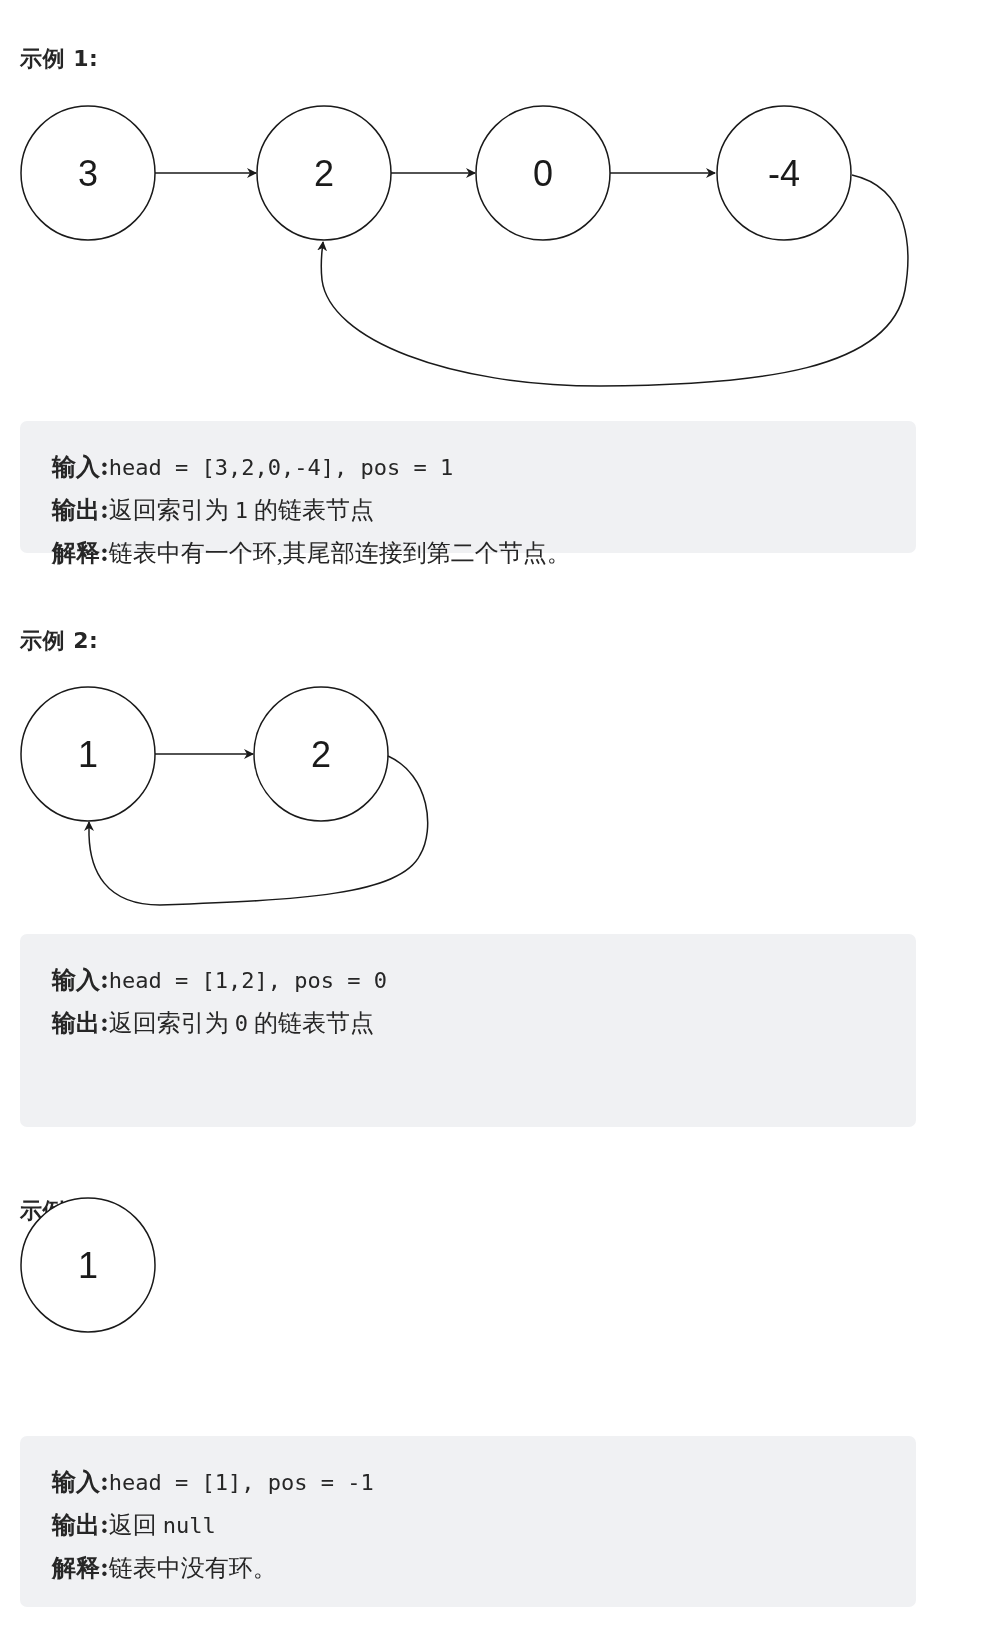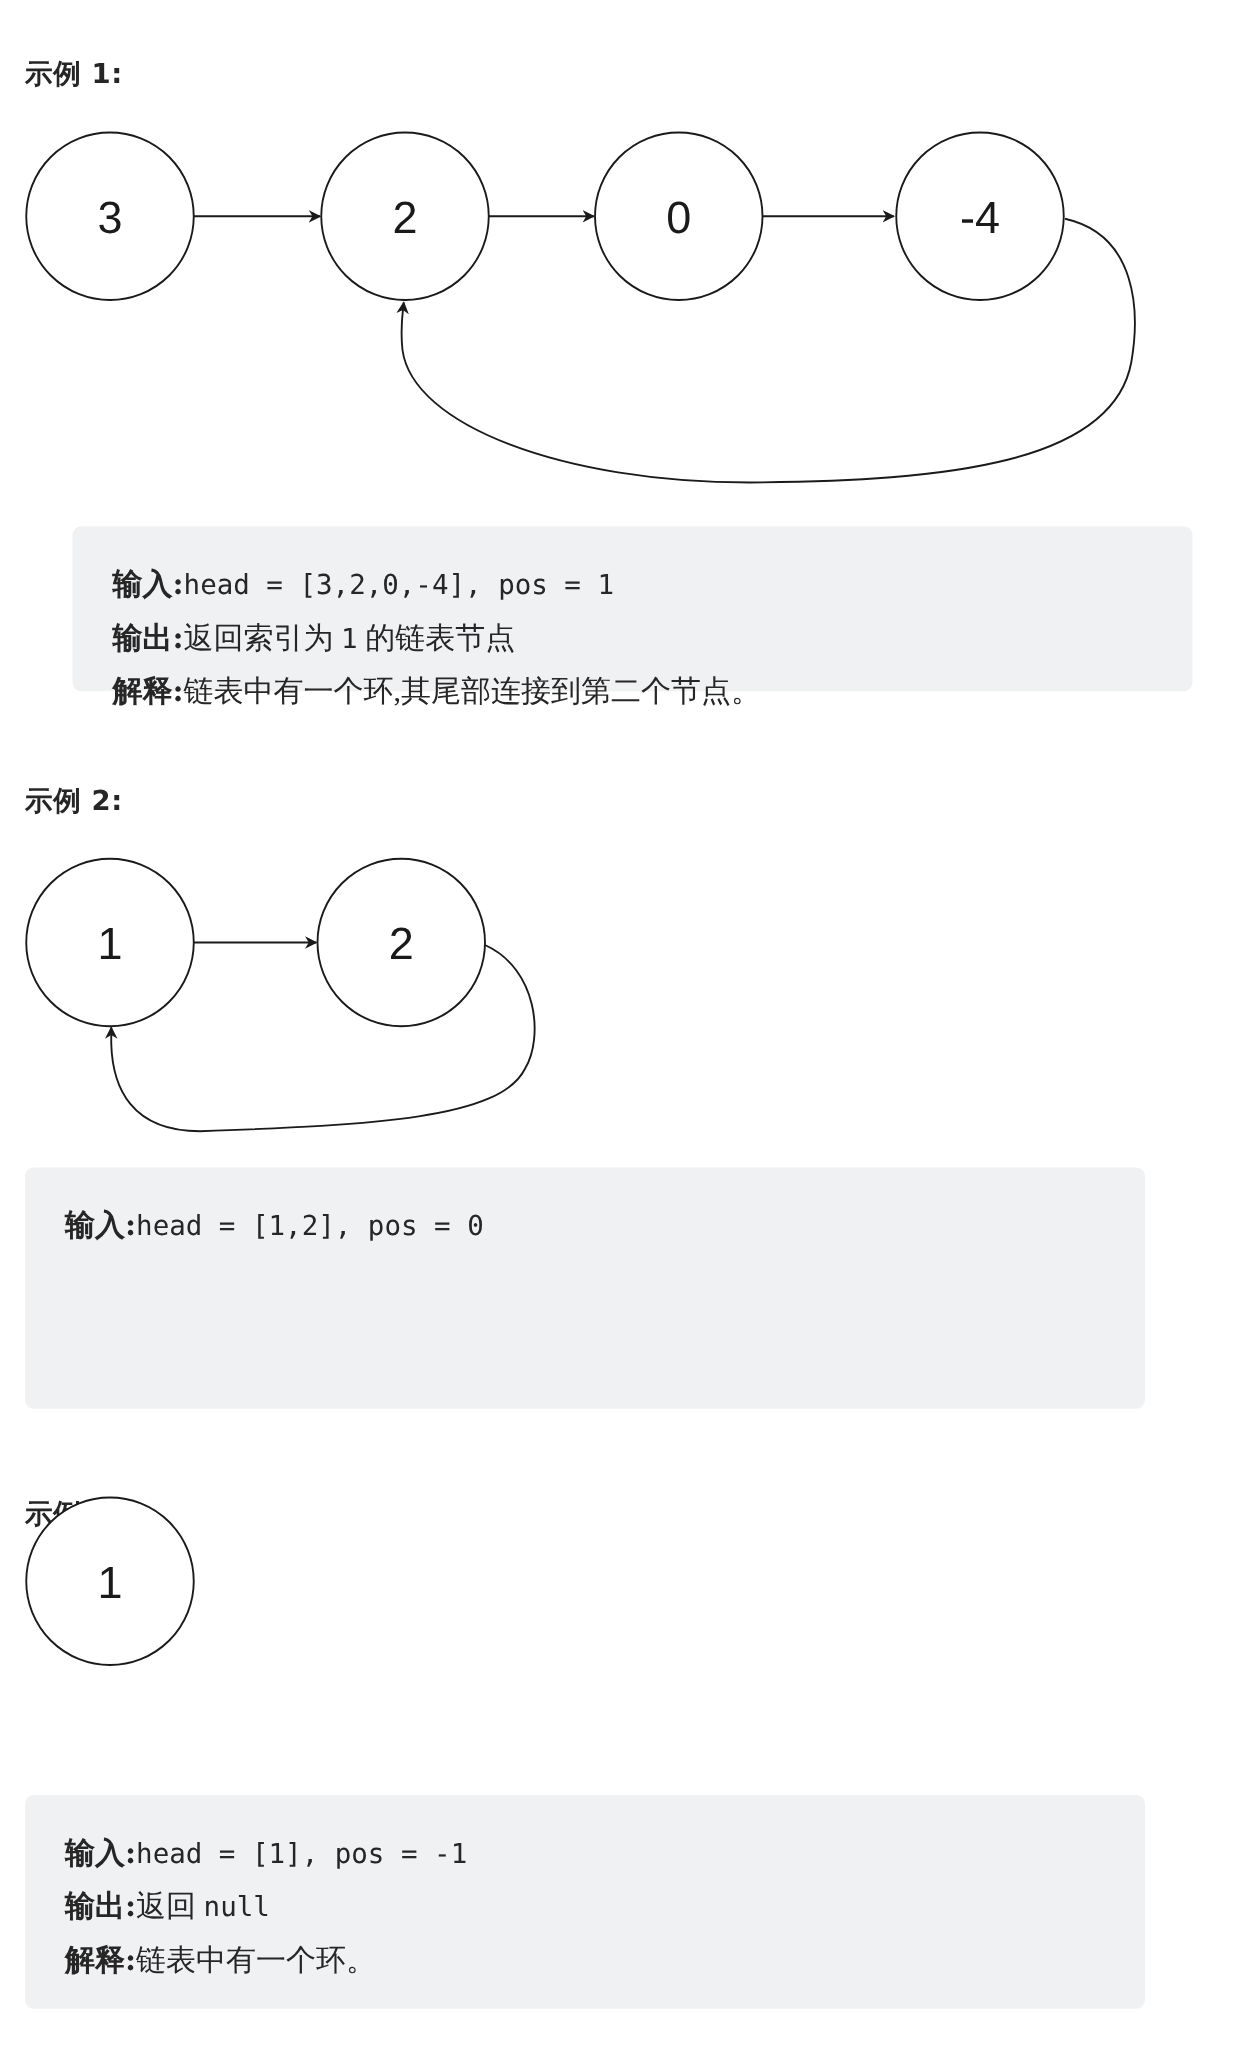--- a/index.html
+++ b/index.html
@@ -43,21 +43,21 @@
     </g>
     <line x1="610" y1="173" x2="715" y2="173" stroke="#1a1a1a" stroke-width="1.5" marker-end="url(#arr1)"></line>
     <g>
       <circle cx="784" cy="173" r="67" fill="#fff" stroke="#1a1a1a" stroke-width="1.5"></circle>
       <text class="node-label" x="784" y="186" text-anchor="middle">-4</text>
     </g>
     <path d="M852,175 C910,188 912,250 905,290 C890,370 760,385 600,386 C450,386 330,340 322,280 C320,262 322,252 323,242" fill="none" stroke="#1a1a1a" stroke-width="1.5" marker-end="url(#arr1)"></path>
   </svg>
 </div>
 
-<div class="codeblock" style="top:421px; height:132px;margin-left:38px;">
+<div class="codeblock" style="top:421px; height:132px;">
   <div class="line"><span class="lbl">输入:</span><span class="mono">head = [3,2,0,-4], pos = 1</span></div>
   <div class="line"><span class="lbl">输出:</span><span class="txt">返回索引为 </span><span class="mono">1</span><span class="txt"> 的链表节点</span></div>
   <div class="line"><span class="lbl">解释:</span><span class="txt">链表中有一个环,其尾部连接到第二个节点。</span></div>
 </div>
 
 <div class="heading" style="top:626px;">示例 2:</div>
 
 <div class="diagram" style="top:680px;">
   <svg width="500" height="240" viewBox="0 680 500 240" xmlns="http://www.w3.org/2000/svg">
     <defs>
@@ -73,30 +73,31 @@
     <g>
       <circle cx="321" cy="754" r="67" fill="#fff" stroke="#1a1a1a" stroke-width="1.5"></circle>
       <text class="node-label" x="321" y="767" text-anchor="middle">2</text>
     </g>
     <path d="M388,756 C430,775 435,830 420,855 C400,895 300,900 160,905 C105,905 90,870 89,835 C89,830 89,826 89,822" fill="none" stroke="#1a1a1a" stroke-width="1.5" marker-end="url(#arr2)"></path>
   </svg>
 </div>
 
 <div class="codeblock" style="top:934px; height:193px;">
   <div class="line"><span class="lbl">输入:</span><span class="mono">head = [1,2], pos = 0</span></div>
+  <div class="line"><span class="lbl">输出:</span><span class="txt">返回索引为 </span><span class="mono">0</span><span class="txt"> 的链表节点</span></div>
 </div>
 
 <div class="heading" style="top:1196px;">示例 3:</div>
 
 <div class="diagram" style="top:1190px;">
   <svg width="200" height="150" viewBox="0 1190 200 150" xmlns="http://www.w3.org/2000/svg">
     <g>
       <circle cx="88" cy="1265" r="67" fill="#fff" stroke="#1a1a1a" stroke-width="1.5"></circle>
       <text class="node-label" x="88" y="1278" text-anchor="middle">1</text>
     </g>
   </svg>
 </div>
 
 <div class="codeblock" style="top:1436px; height:171px;">
   <div class="line"><span class="lbl">输入:</span><span class="mono">head = [1], pos = -1</span></div>
   <div class="line"><span class="lbl">输出:</span><span class="txt">返回 </span><span class="mono">null</span><span class="txt"></span></div>
-  <div class="line"><span class="lbl">解释:</span><span class="txt">链表中有一个环。</span></div>
+  <div class="line"><span class="lbl">解释:</span><span class="txt">链表中没有环。</span></div>
 </div>
 
 </body></html>

